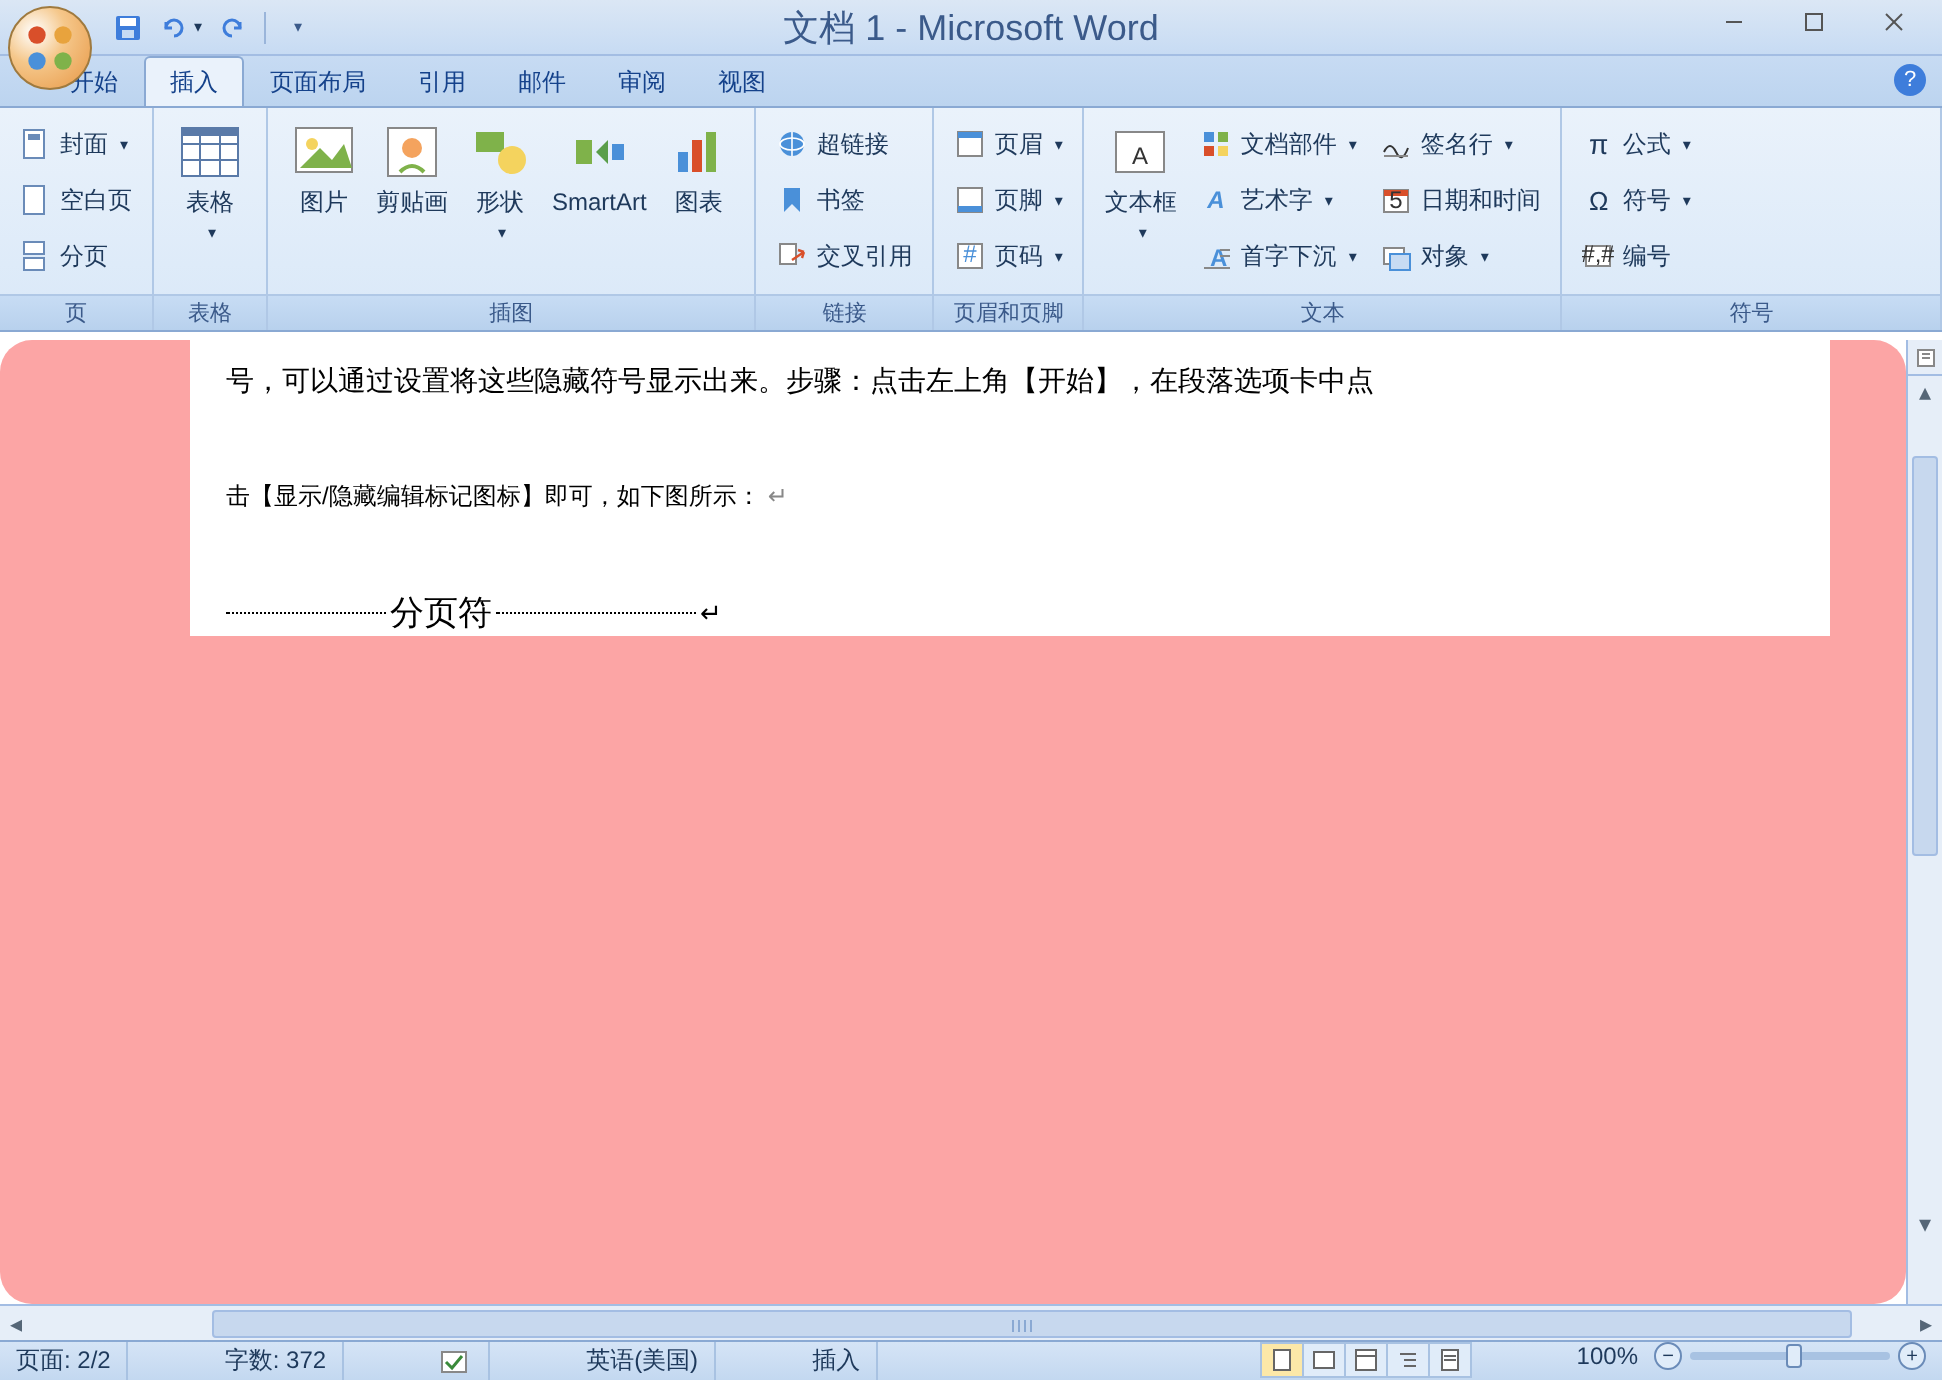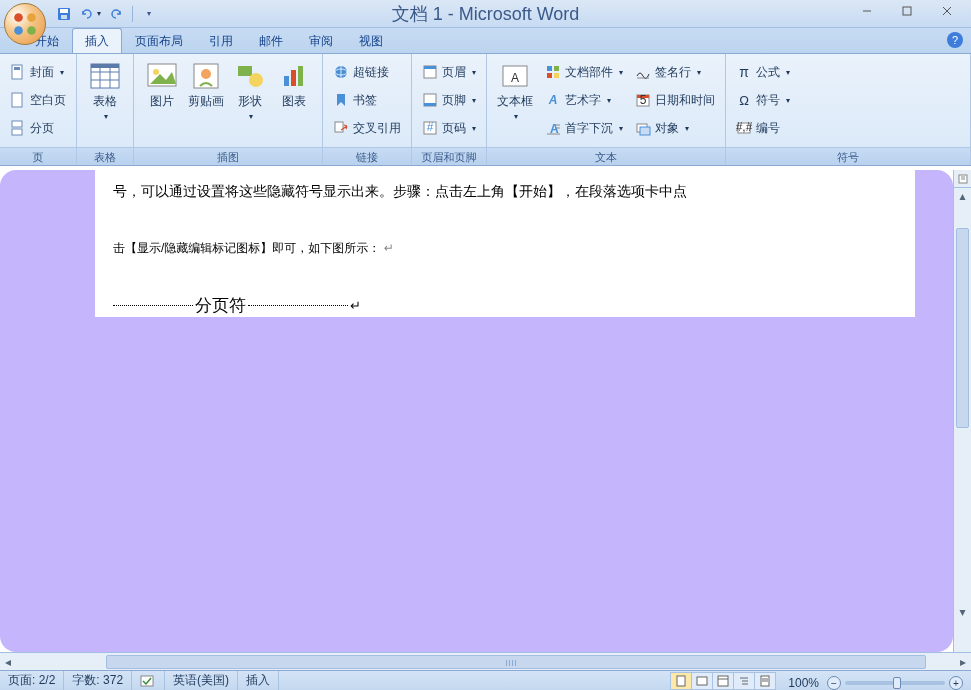--- a/index.html
+++ b/index.html
@@ -29,21 +29,21 @@
 .rgroup-label { height: 18px; background: linear-gradient(#c7dcf4, #b8d1ed); text-align: center; color: #3b5a8a; font-size: 11px; line-height: 18px; border-top: 1px solid #b0c8e6; position: relative; }
 .big-btn { display: flex; flex-direction: column; align-items: center; justify-content: flex-start; padding: 2px 4px; min-width: 44px; cursor: pointer; border-radius: 3px; }
 .big-btn .icon { width: 32px; height: 32px; display: flex; align-items: center; justify-content: center; margin-bottom: 2px; }
 .big-btn .lbl { color: #1e395b; text-align: center; line-height: 14px; }
 .small-items { display: flex; flex-direction: column; gap: 4px; padding-top: 2px; }
 .small-item { display: flex; align-items: center; gap: 4px; color: #1e395b; cursor: pointer; padding: 2px 4px; border-radius: 2px; min-height: 24px; }
 .small-item .si-icon { width: 16px; height: 16px; display: flex; align-items: center; justify-content: center; flex-shrink: 0; }
 .dd-arrow { margin-left: 2px; font-size: 8px; color: #1e395b; }
 
 
-.doc-wrap { position: absolute; top: 170px; left: 0; right: 18px; bottom: 38px; background: #c4b5fd; overflow: hidden; border-radius: 16px; }
+.doc-wrap { position: absolute; top: 170px; left: 0; right: 18px; bottom: 38px; background: #fca5a5; overflow: hidden; border-radius: 16px; }
 .ruler-stub { position: absolute; top: 170px; right: 0; width: 18px; height: 18px; background: #e6eef8; border-left: 1px solid #a3bde3; border-bottom: 1px solid #a3bde3; display: flex; align-items: center; justify-content: center; cursor: pointer; }
 .vscroll { position: absolute; top: 188px; right: 0; width: 18px; bottom: 38px; background: #e6eef8; border-left: 1px solid #a3bde3; }
 .vscroll-thumb { position: absolute; top: 40px; left: 2px; right: 2px; height: 200px; background: #c7d8ee; border: 1px solid #a3bde3; border-radius: 2px; }
 .vscroll-arrow { position: absolute; left: 0; right: 0; height: 16px; display: flex; align-items: center; justify-content: center; color: #567; cursor: pointer; }
 .vscroll-arrow.up { top: 0; }
 .vscroll-arrow.down { bottom: 32px; }
 
 .page { position: absolute; left: 95px; top: 0; width: 820px; background: #fff; padding: 12px 0 0 18px; }
 .doc-line { color: #000; font-size: 14px; line-height: 20px; margin-bottom: 36px; font-family: "SimSun"; }
 .page-break { display: flex; align-items: center; margin-top: 10px; }
@@ -53,21 +53,21 @@
 .pb-mark { font-size: 13px; color: #000; margin-left: 2px; }
 
 .hscroll { position: absolute; bottom: 20px; left: 0; right: 0; height: 18px; background: #e6eef8; border-top: 1px solid #a3bde3; display: flex; align-items: center; }
 .hscroll-arrow { width: 16px; height: 16px; display: flex; align-items: center; justify-content: center; color: #567; cursor: pointer; }
 .hscroll-track { flex: 1; height: 14px; position: relative; }
 .hscroll-thumb { position: absolute; left: 90px; top: 0; width: 820px; height: 14px; background: #c7d8ee; border: 1px solid #a3bde3; border-radius: 2px; }
 .hscroll-grip { position: absolute; left: 50%; top: 4px; width: 20px; height: 6px; transform: translateX(-50%); display: flex; gap: 2px; }
 .hscroll-grip span { width: 1px; background: #8aa9d3; }
 
 
-.statusbar { position: absolute; bottom: 0; left: 0; right: 0; height: 20px; background: linear-gradient(#d5e4f6, #c3d8f0); display: flex; align-items: flex-end; border-top: 1px solid #8aa9d3; color: #1e395b; font-size: 12px; }
+.statusbar { position: absolute; bottom: 0; left: 0; right: 0; height: 20px; background: linear-gradient(#d5e4f6, #c3d8f0); display: flex; align-items: flex-start; border-top: 1px solid #8aa9d3; color: #1e395b; font-size: 12px; gap: 40px; }
 .status-item { padding: 0 8px; border-right: 1px solid #a8c2e2; height: 100%; display: flex; align-items: center; cursor: pointer; }
 .view-btns { margin-left: auto; display: flex; align-items: center; }
 .view-btn { width: 22px; height: 18px; border: 1px solid #a8c2e2; background: #e0ecf9; margin-left: -1px; display: flex; align-items: center; justify-content: center; cursor: pointer; }
 .view-btn.active { background: #fce8a8; }
 .zoom { display: flex; align-items: center; margin: 0 8px; gap: 4px; }
 .zoom-val { padding: 0 4px; }
 .zoom-slider { width: 100px; height: 4px; background: #a8c2e2; position: relative; border-radius: 2px; }
 .zoom-handle { position: absolute; left: 48px; top: -4px; width: 8px; height: 12px; background: #e0ecf9; border: 1px solid #6a8bb8; border-radius: 2px; }
 .zoom-btn { width: 14px; height: 14px; border: 1px solid #6a8bb8; border-radius: 50%; display: flex; align-items: center; justify-content: center; background: #e0ecf9; font-size: 10px; cursor: pointer; }
 
@@ -226,20 +226,30 @@
             <svg width="32" height="32">
               <rect x="4" y="6" width="14" height="10" fill="#7fb24a"></rect>
               <circle cx="22" cy="20" r="7" fill="#f4d35e"></circle>
             </svg>
           </div>
           <div class="lbl"><span>形状</span><br><span class="dd-arrow">▾</span></div>
         </div>
       <div class="big-btn">
           <div class="icon">
             <svg width="32" height="32">
+              <rect x="4" y="10" width="8" height="12" fill="#7fb24a"></rect>
+              <path d="M14 16 L20 10 L20 22 Z" fill="#5a9e4a"></path>
+              <rect x="22" y="12" width="6" height="8" fill="#4a90d9"></rect>
+            </svg>
+          </div>
+          <div class="lbl">SmartArt</div>
+        </div>
+      <div class="big-btn">
+          <div class="icon">
+            <svg width="32" height="32">
               <rect x="6" y="16" width="5" height="10" fill="#4a90d9"></rect>
               <rect x="13" y="10" width="5" height="16" fill="#d94f2a"></rect>
               <rect x="20" y="6" width="5" height="20" fill="#7fb24a"></rect>
             </svg>
           </div>
           <div class="lbl">图表</div>
         </div>
     </div>
     <div class="rgroup-label">插图</div>
   </div>

